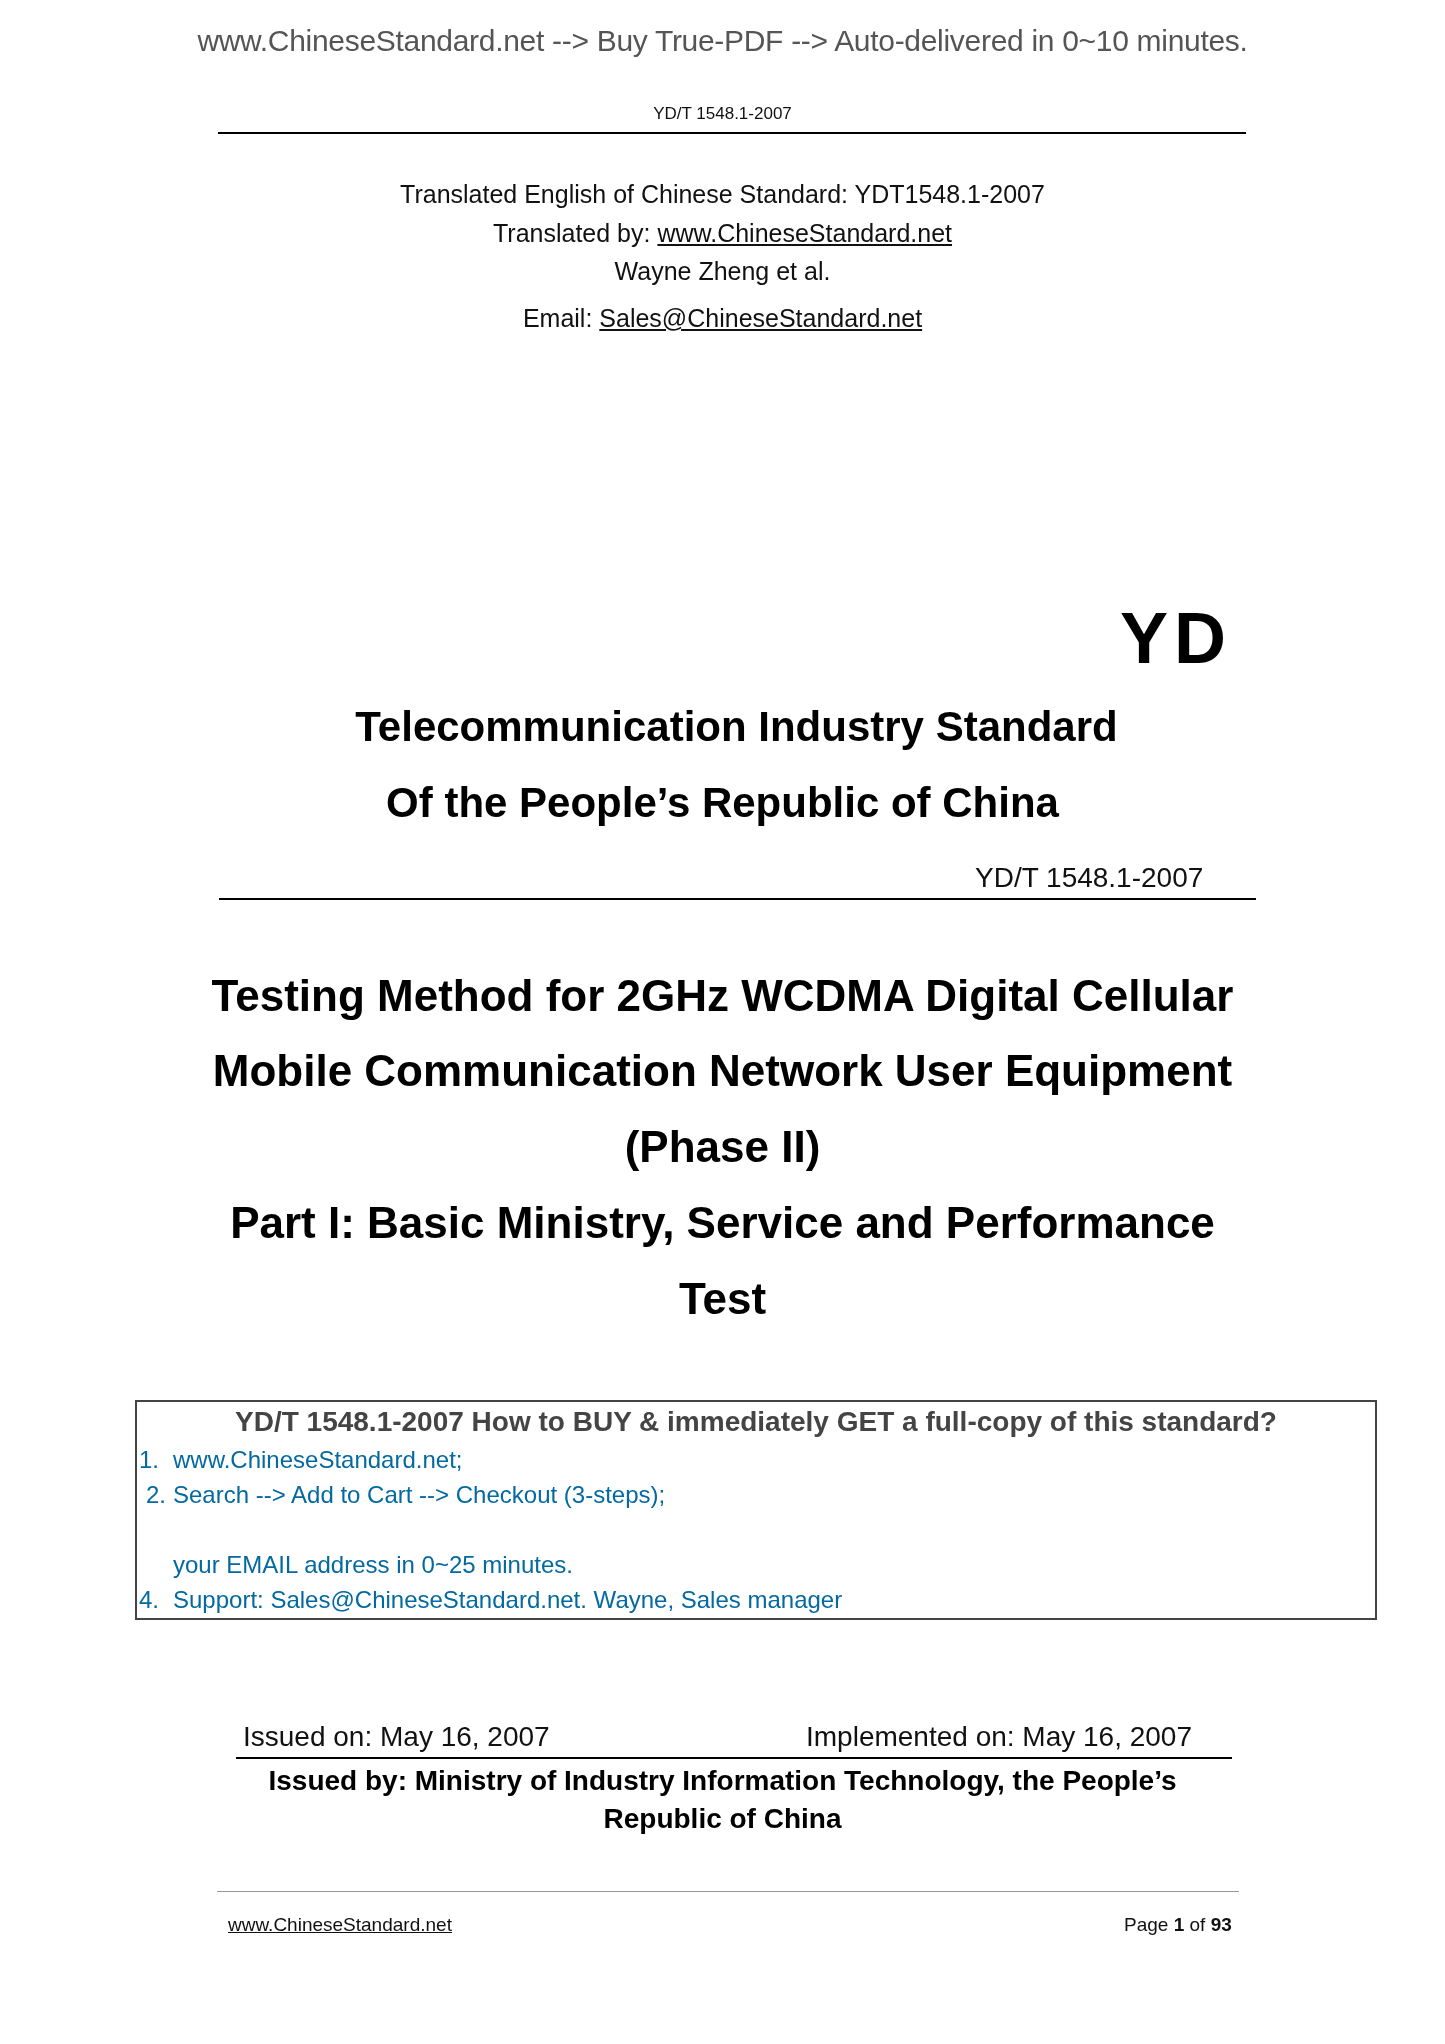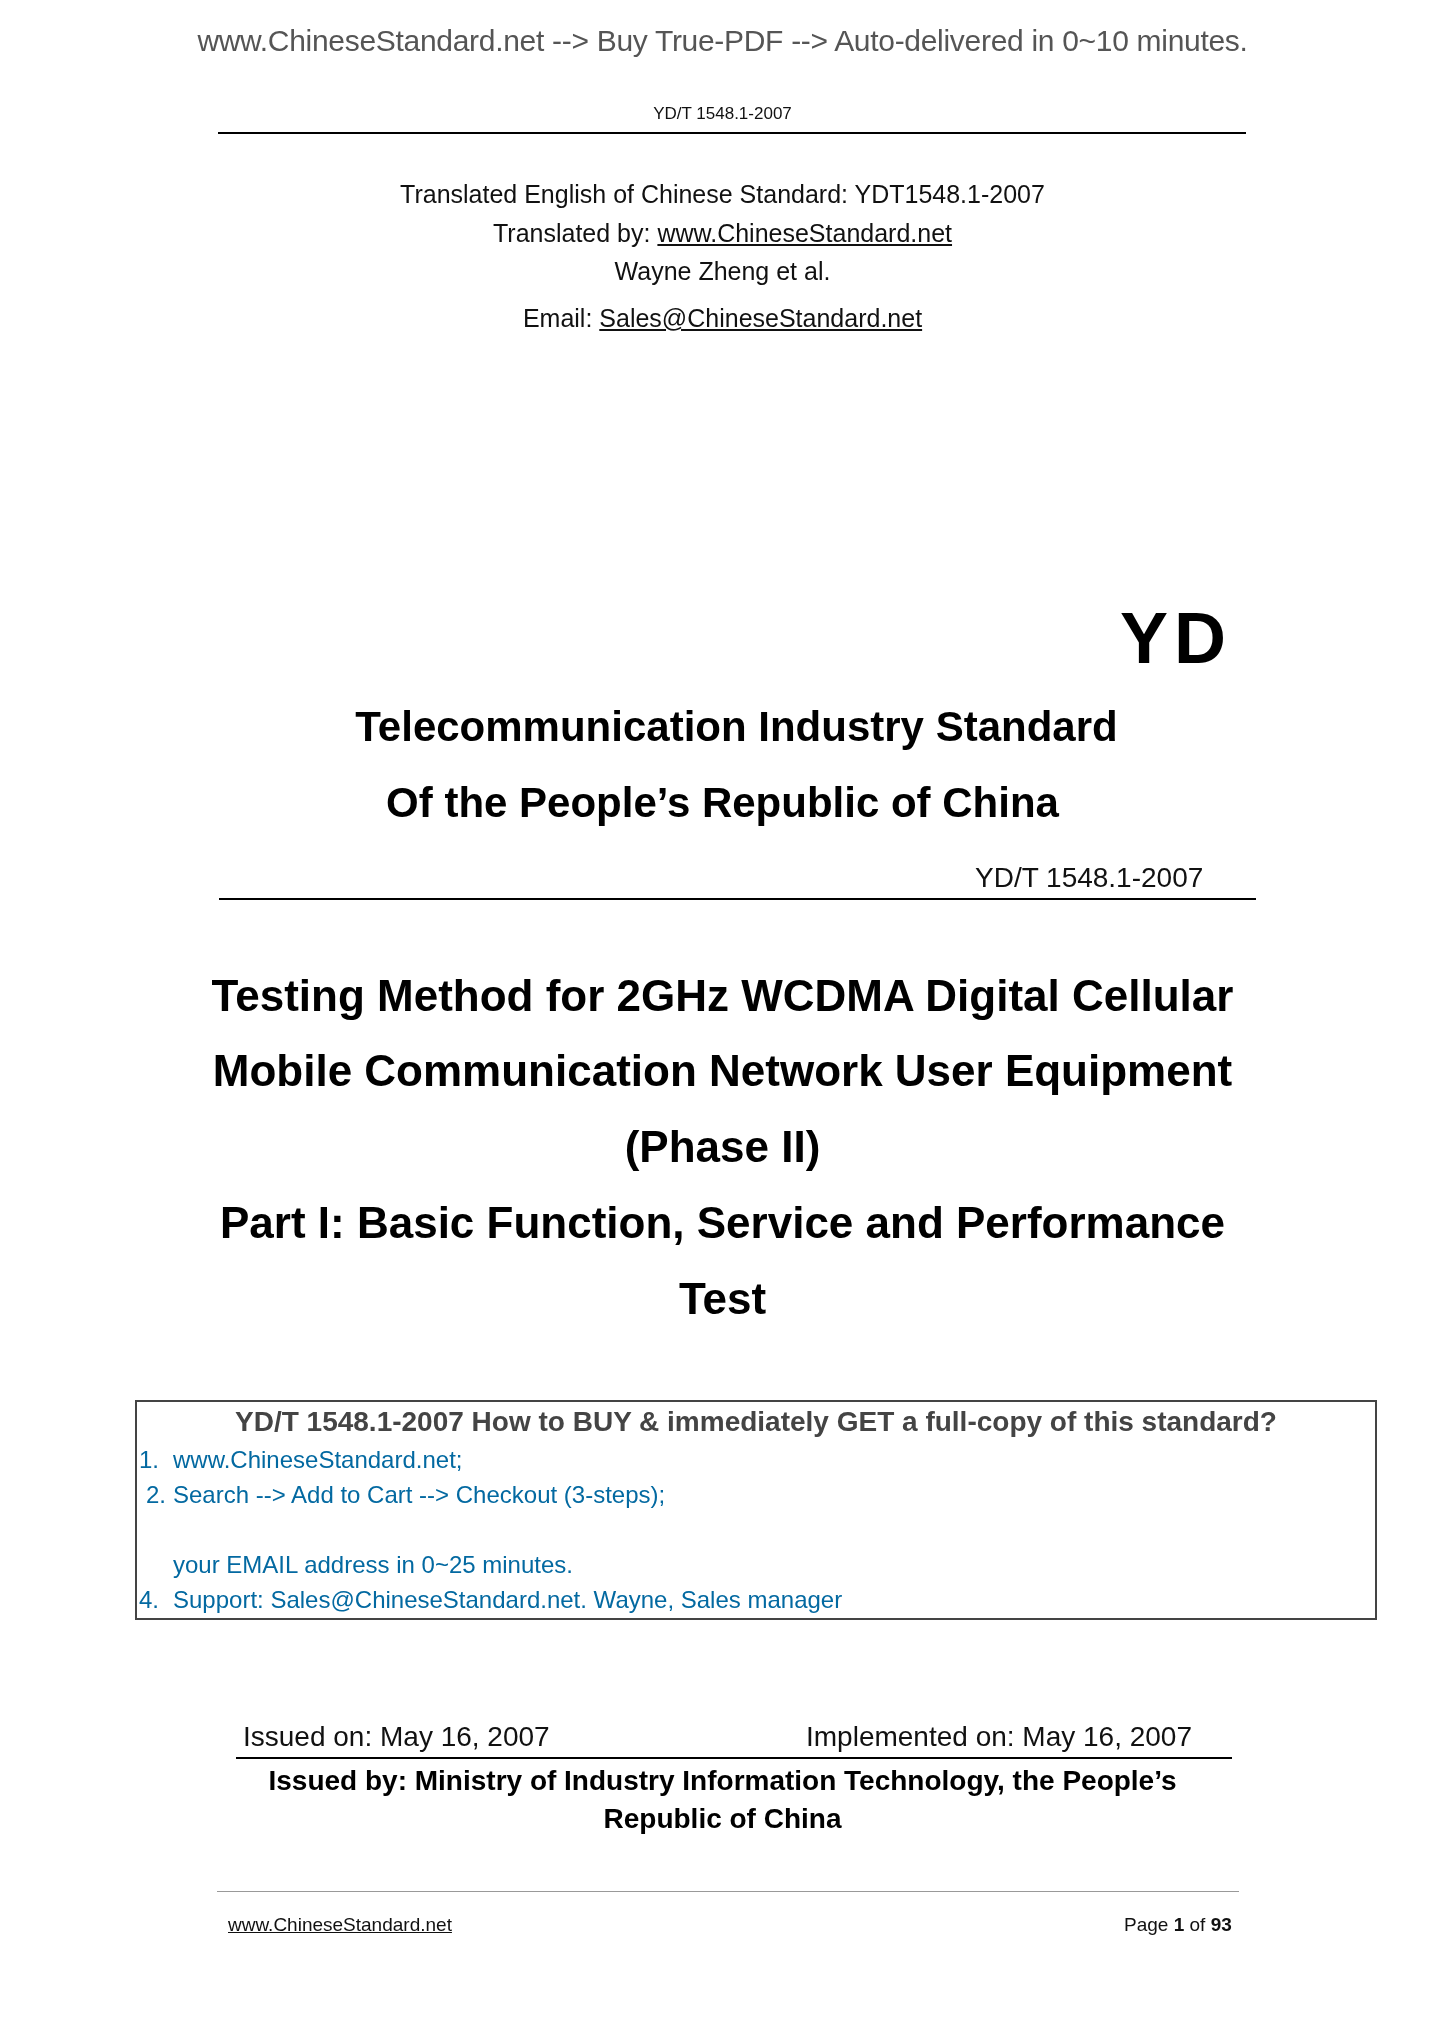--- a/index.html
+++ b/index.html
@@ -68,21 +68,21 @@
 
 <div id="yd-mark" class="abs sans">YD</div>
 <div id="std-title1" class="abs center sans h1">Telecommunication Industry Standard</div>
 <div id="std-title2" class="abs center sans h1">Of the People’s Republic of China</div>
 <div id="std-code" class="abs cal">YD/T 1548.1-2007</div>
 <div id="code-rule" class="rule"></div>
 
 <div id="doc-title1" class="abs center sans h2">Testing Method for 2GHz WCDMA Digital Cellular</div>
 <div id="doc-title2" class="abs center sans h2">Mobile Communication Network User Equipment</div>
 <div id="doc-title3" class="abs center sans h2">(Phase II)</div>
-<div id="doc-title4" class="abs center sans h2">Part I: Basic Function, Service and Performance</div>
+<div id="doc-title4" class="abs center sans h2">Part I: Basic Ministry, Service and Performance</div>
 <div id="doc-title5" class="abs center sans h2">Test</div>
 
 <div id="buy-box" class="abs cal">
   <div id="buy-heading">YD/T 1548.1-2007 How to BUY &amp; immediately GET a full-copy of this standard?</div>
   <div id="buy-i1" class="buy-item"><span class="buy-num">1.</span><span>www.ChineseStandard.net;</span></div>
   <div id="buy-i2" class="buy-item"><span class="buy-num">2.</span><span>Search --&gt; Add to Cart --&gt; Checkout (3-steps);</span></div>
   <div id="buy-i3b" class="buy-item">your EMAIL address in 0~25 minutes.</div>
   <div id="buy-i4" class="buy-item"><span class="buy-num">4.</span><span>Support: Sales@ChineseStandard.net. Wayne, Sales manager</span></div>
 </div>
 

